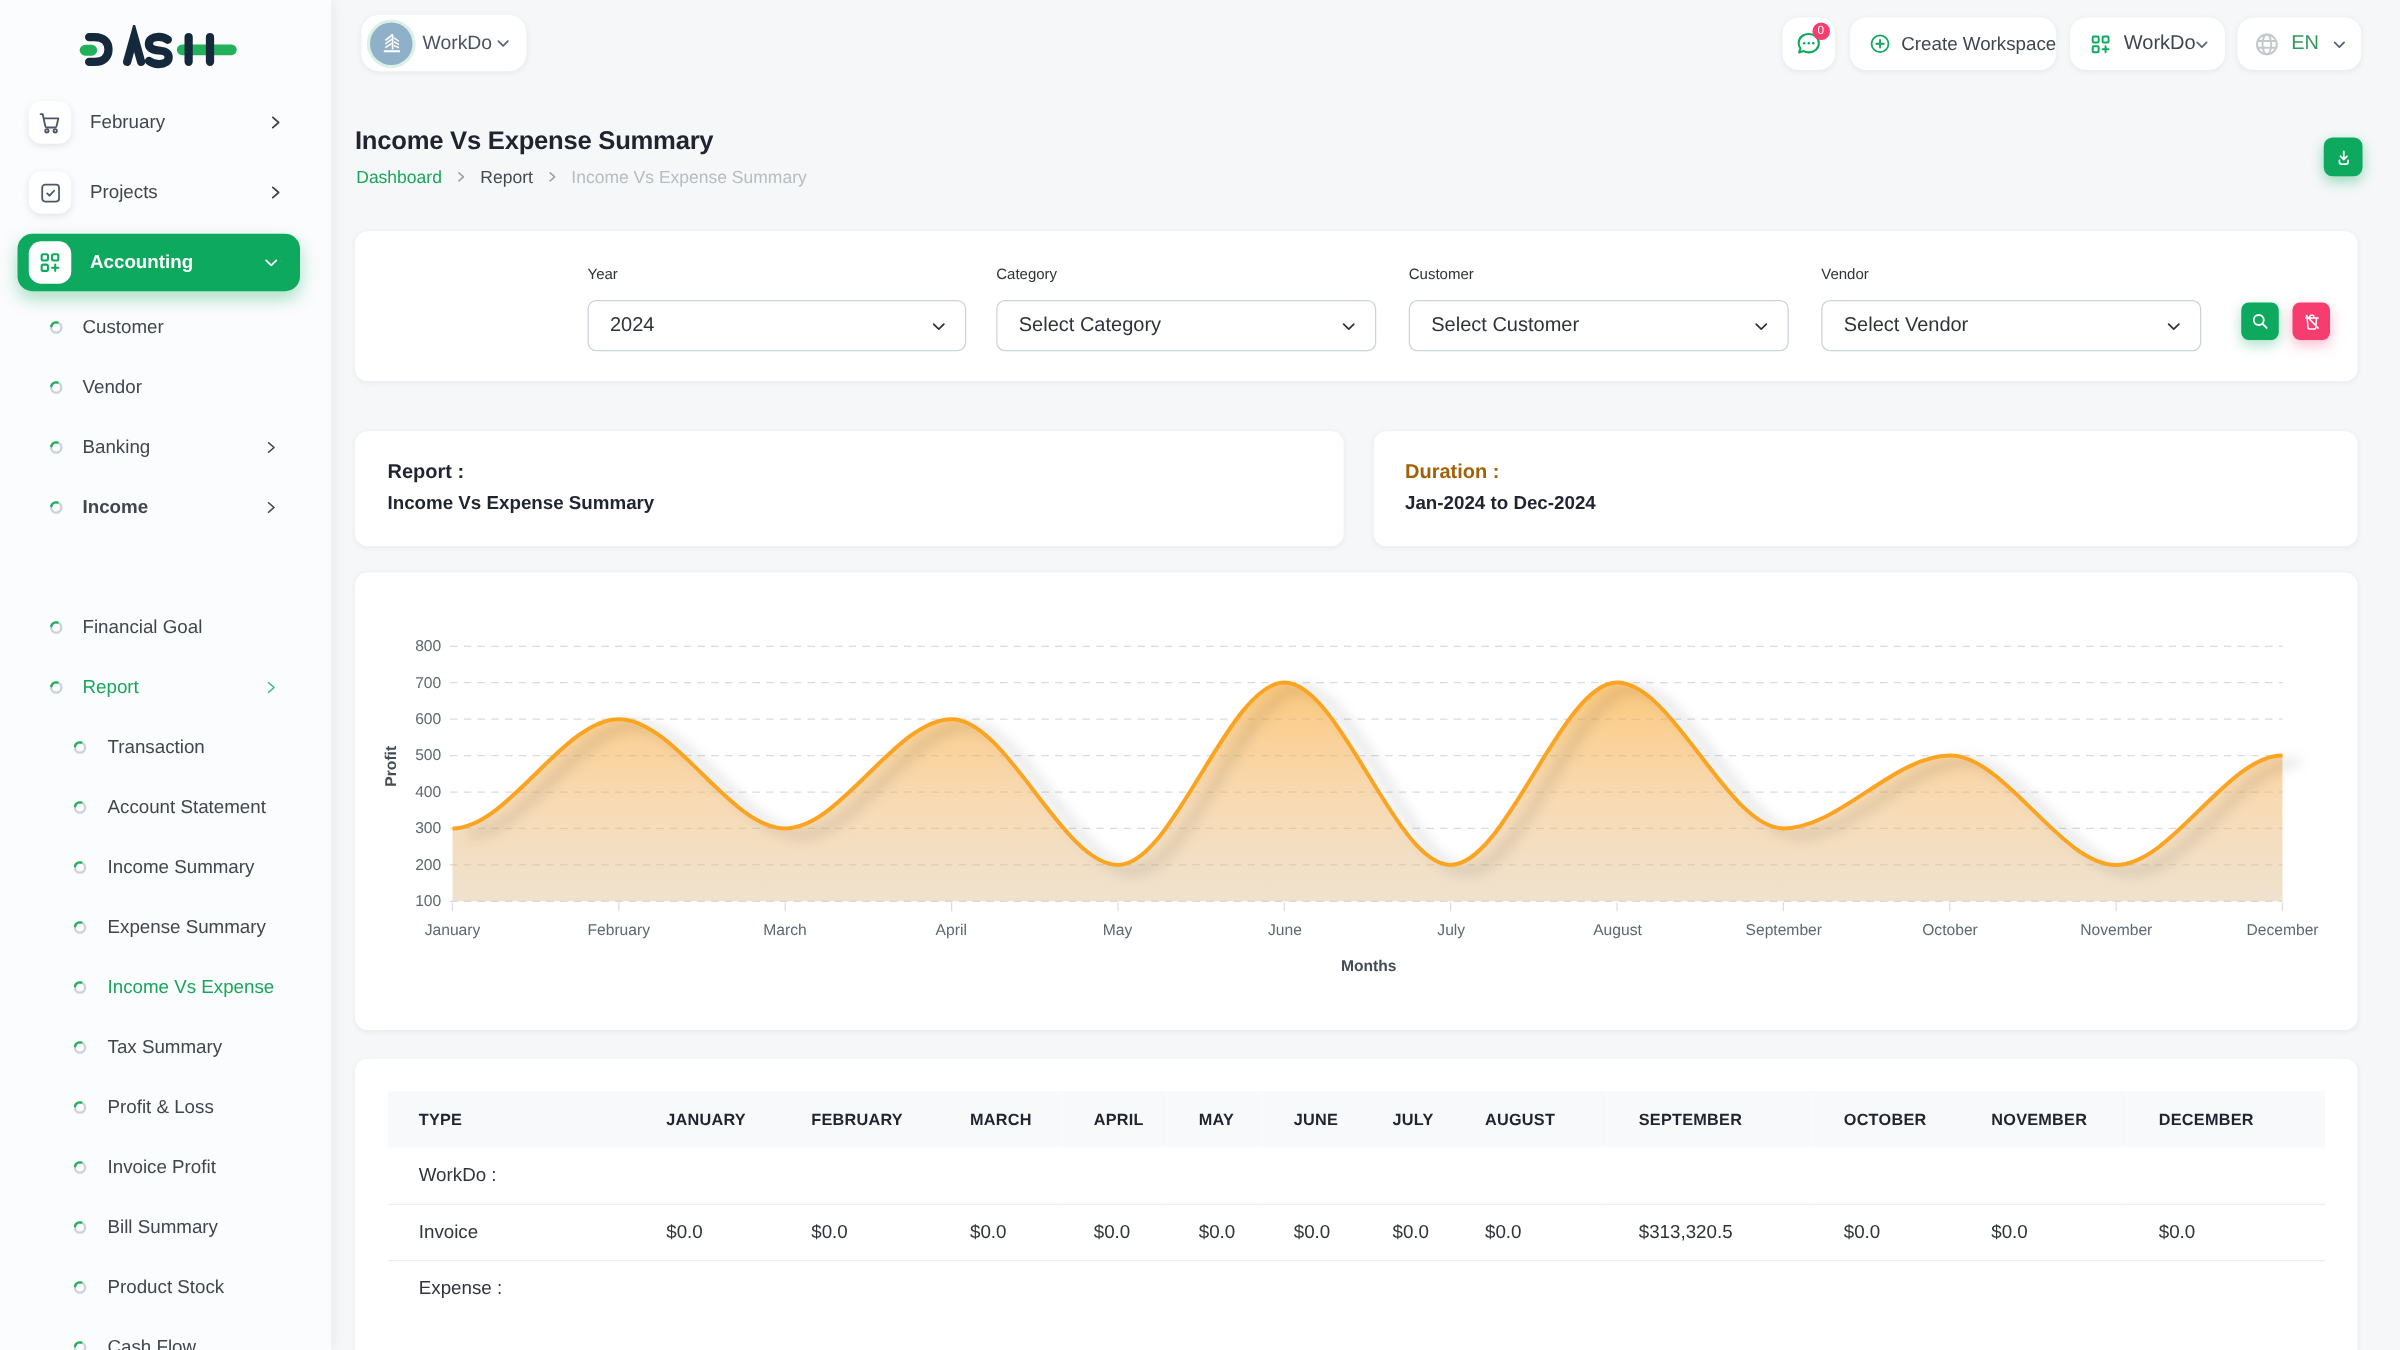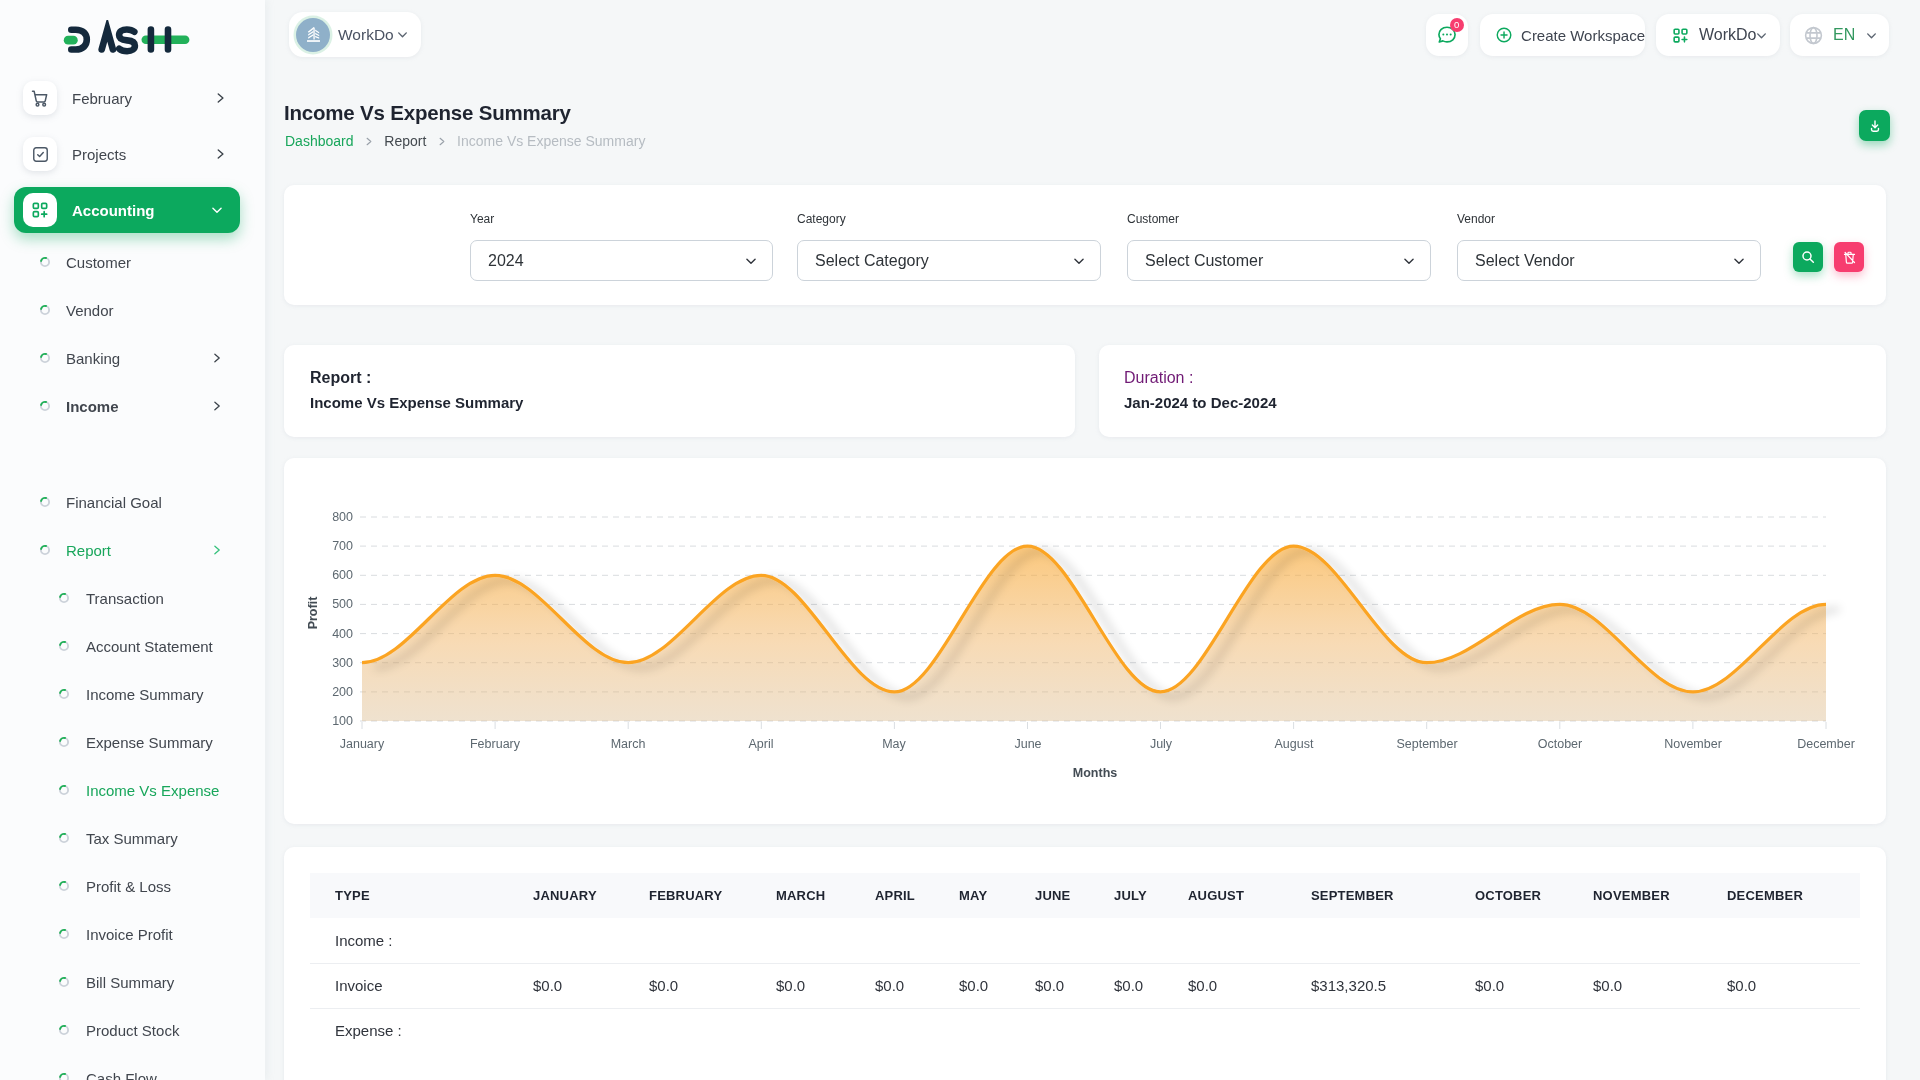--- a/index.html
+++ b/index.html
@@ -344,21 +344,21 @@
   <svg width="15" height="15" viewBox="0 0 24 24" fill="none" stroke="#fff" stroke-width="1.9" stroke-linecap="round" stroke-linejoin="round">
       <path d="M4 7h16M9.5 7V5a1.4 1.4 0 0 1 1.4-1.4h2.2A1.4 1.4 0 0 1 14.5 5v2M6 7l1 12.4A1.6 1.6 0 0 0 8.6 21h6.8a1.6 1.6 0 0 0 1.6-1.6L18 7M5 4l15 16"></path>
     </svg>
 </div>
 
 <div class="card" style="left:284px; top:345px; width:791px; height:92px;">
   <div style="position:absolute; left:26px; top:24px; font-size:16px; font-weight:bold; color:#1f2430;">Report :</div>
   <div style="position:absolute; left:26px; top:49px; font-size:15px; font-weight:bold; color:#1f2430;">Income Vs Expense Summary</div>
 </div>
 <div class="card" style="left:1099px; top:345px; width:787px; height:92px;">
-  <div style="position:absolute; left:25px; top:24px; font-size:16px; font-weight:normal; color:#701a75;">Duration :</div>
+  <div style="position:absolute; left:25px; top:24px; font-size:16px; font-weight:bold; color:#a16207;">Duration :</div>
   <div style="position:absolute; left:25px; top:49px; font-size:15px; font-weight:bold; color:#1f2430;">Jan-2024 to Dec-2024</div>
 </div>
 
 <div class="card" style="left:284px; top:458px; width:1602px; height:366px;"></div>
 <svg class="abs" style="left:284px; top:455px;" width="1602" height="373" viewBox="0 0 1602 373">
   <defs>
     <linearGradient id="ag" x1="0" y1="0" x2="0" y2="1">
       <stop offset="0" stop-color="#f9a62c" stop-opacity="0.62"></stop>
       <stop offset="0.55" stop-color="#f0b364" stop-opacity="0.48"></stop>
       <stop offset="1" stop-color="#d9b98c" stop-opacity="0.42"></stop>
@@ -453,21 +453,21 @@
           <th>July</th>
           <th>August</th>
           <th>September</th>
           <th>October</th>
           <th>November</th>
           <th>December</th>
         </tr>
     </thead>
     <tbody>
       <tr>
-          <td colspan="13">Income :</td>
+          <td colspan="13">WorkDo :</td>
         </tr>
       <tr>
           <td>Invoice</td>
           <td>$0.0</td>
           <td>$0.0</td>
           <td>$0.0</td>
           <td>$0.0</td>
           <td>$0.0</td>
           <td>$0.0</td>
           <td>$0.0</td>

